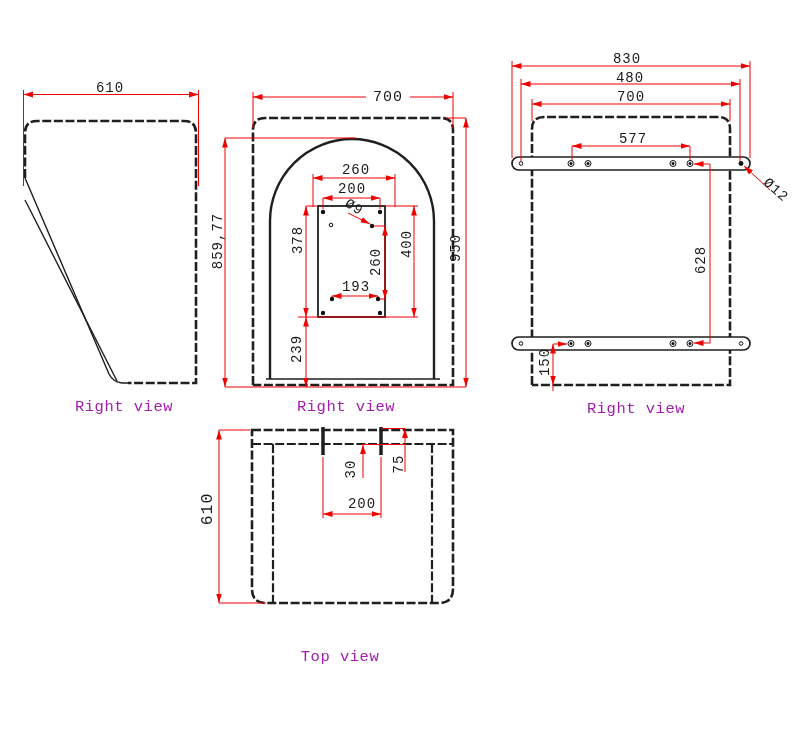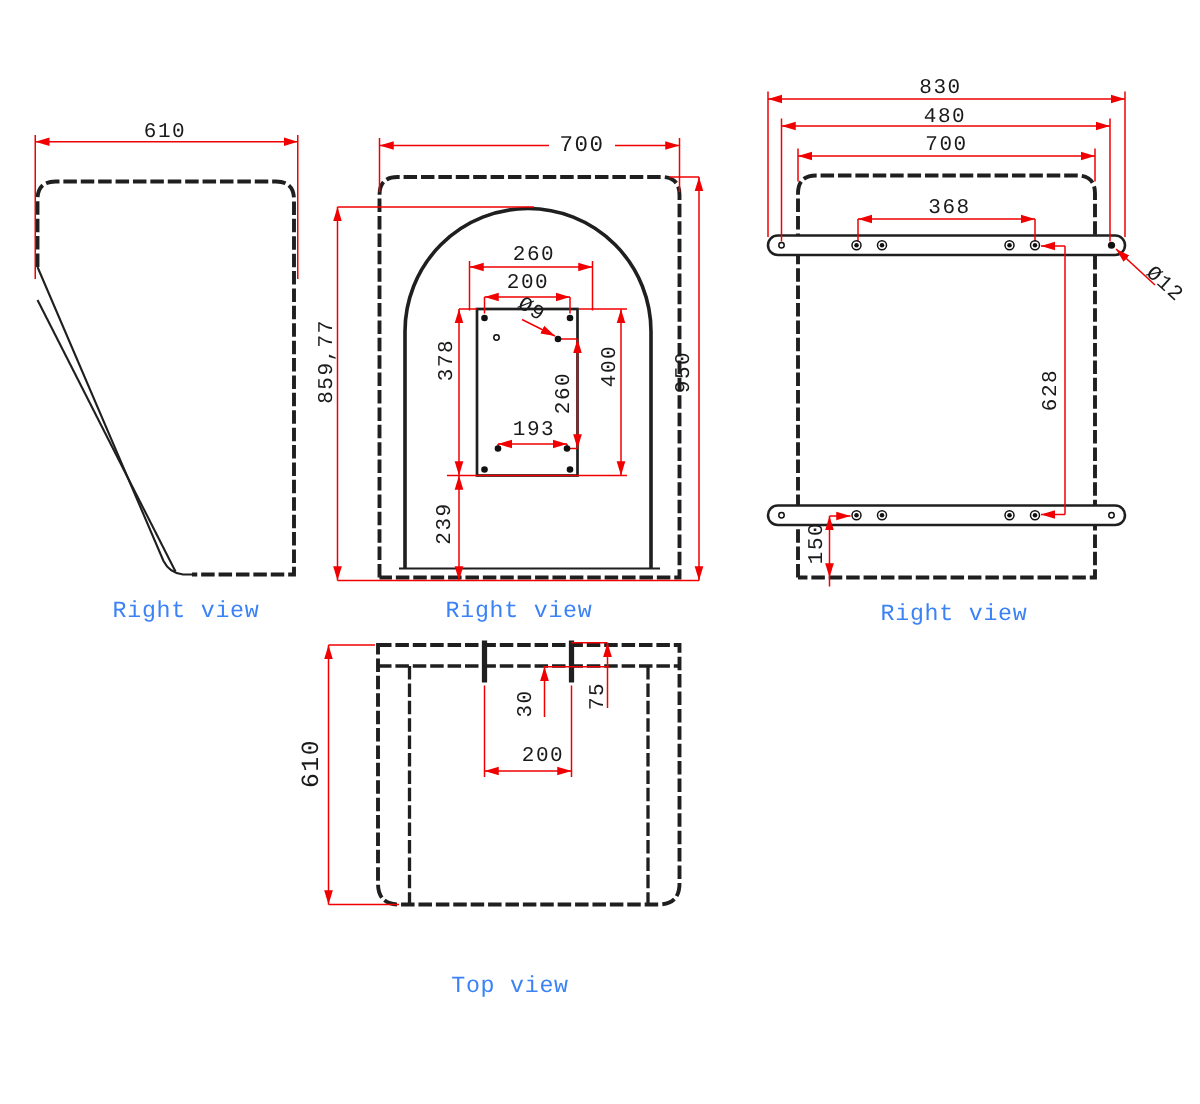--- a/index.html
+++ b/index.html
@@ -6,21 +6,21 @@
   #sheet{position:relative;width:800px;height:736px;background:#fff;overflow:hidden;
          font-family:"Liberation Mono", monospace;}
   #cad{position:absolute;left:0;top:0;}
   .dim{position:absolute;white-space:nowrap;color:#1a1a1a;font-size:14px;letter-spacing:1px;
        transform:translate(-50%,-50%);line-height:1;}
   .v{transform:translate(-50%,-50%) rotate(-90deg);}
   .r32{transform:translate(-50%,-50%) rotate(32deg);}
   .r42{transform:translate(-50%,-50%) rotate(42deg);}
   .onln{background:#fff;padding:0 2px;font-size:15px;}
   .big{font-size:16.5px;}
-  .vlabel{position:absolute;white-space:nowrap;color:#3b82f6;font-size:15.5px;letter-spacing:.5px;
+  .vlabel{position:absolute;white-space:nowrap;color:#a21caf;font-size:15.5px;letter-spacing:.5px;
           transform:translate(-50%,-50%);line-height:1;}
 </style>
 </head>
 <body>
 
 <div id="sheet">
 
 <svg id="cad" width="800" height="736" viewBox="0 0 800 736">
   <defs>
     <marker id="arr" viewBox="0 0 10 8" refX="9.5" refY="4" markerWidth="10" markerHeight="8" orient="auto-start-reverse">
@@ -190,21 +190,21 @@
 <div class="dim v" style="left:298px;top:240px">378</div>
 <div class="dim v" style="left:407px;top:244px">400</div>
 <div class="dim v" style="left:376px;top:262px">260</div>
 <div class="dim" style="left:356px;top:287px">193</div>
 <div class="dim v" style="left:297px;top:349px">239</div>
 <div class="vlabel" style="left:346px;top:408px">Right view</div>
 
 <div class="dim" style="left:627px;top:59px">830</div>
 <div class="dim" style="left:630px;top:78px">480</div>
 <div class="dim" style="left:631px;top:97px">700</div>
-<div class="dim" style="left:633px;top:139px">368</div>
+<div class="dim" style="left:633px;top:139px">577</div>
 <div class="dim r42" style="left:776px;top:190px">Ø12</div>
 <div class="dim v" style="left:701px;top:260px">628</div>
 <div class="dim v" style="left:545px;top:362px">150</div>
 <div class="vlabel" style="left:636px;top:410px">Right view</div>
 
 <div class="dim v big" style="left:208px;top:509px">610</div>
 <div class="dim" style="left:362px;top:504px">200</div>
 <div class="dim v" style="left:351px;top:469px">30</div>
 <div class="dim v" style="left:399px;top:464px">75</div>
 <div class="vlabel" style="left:340px;top:658px">Top view</div>

